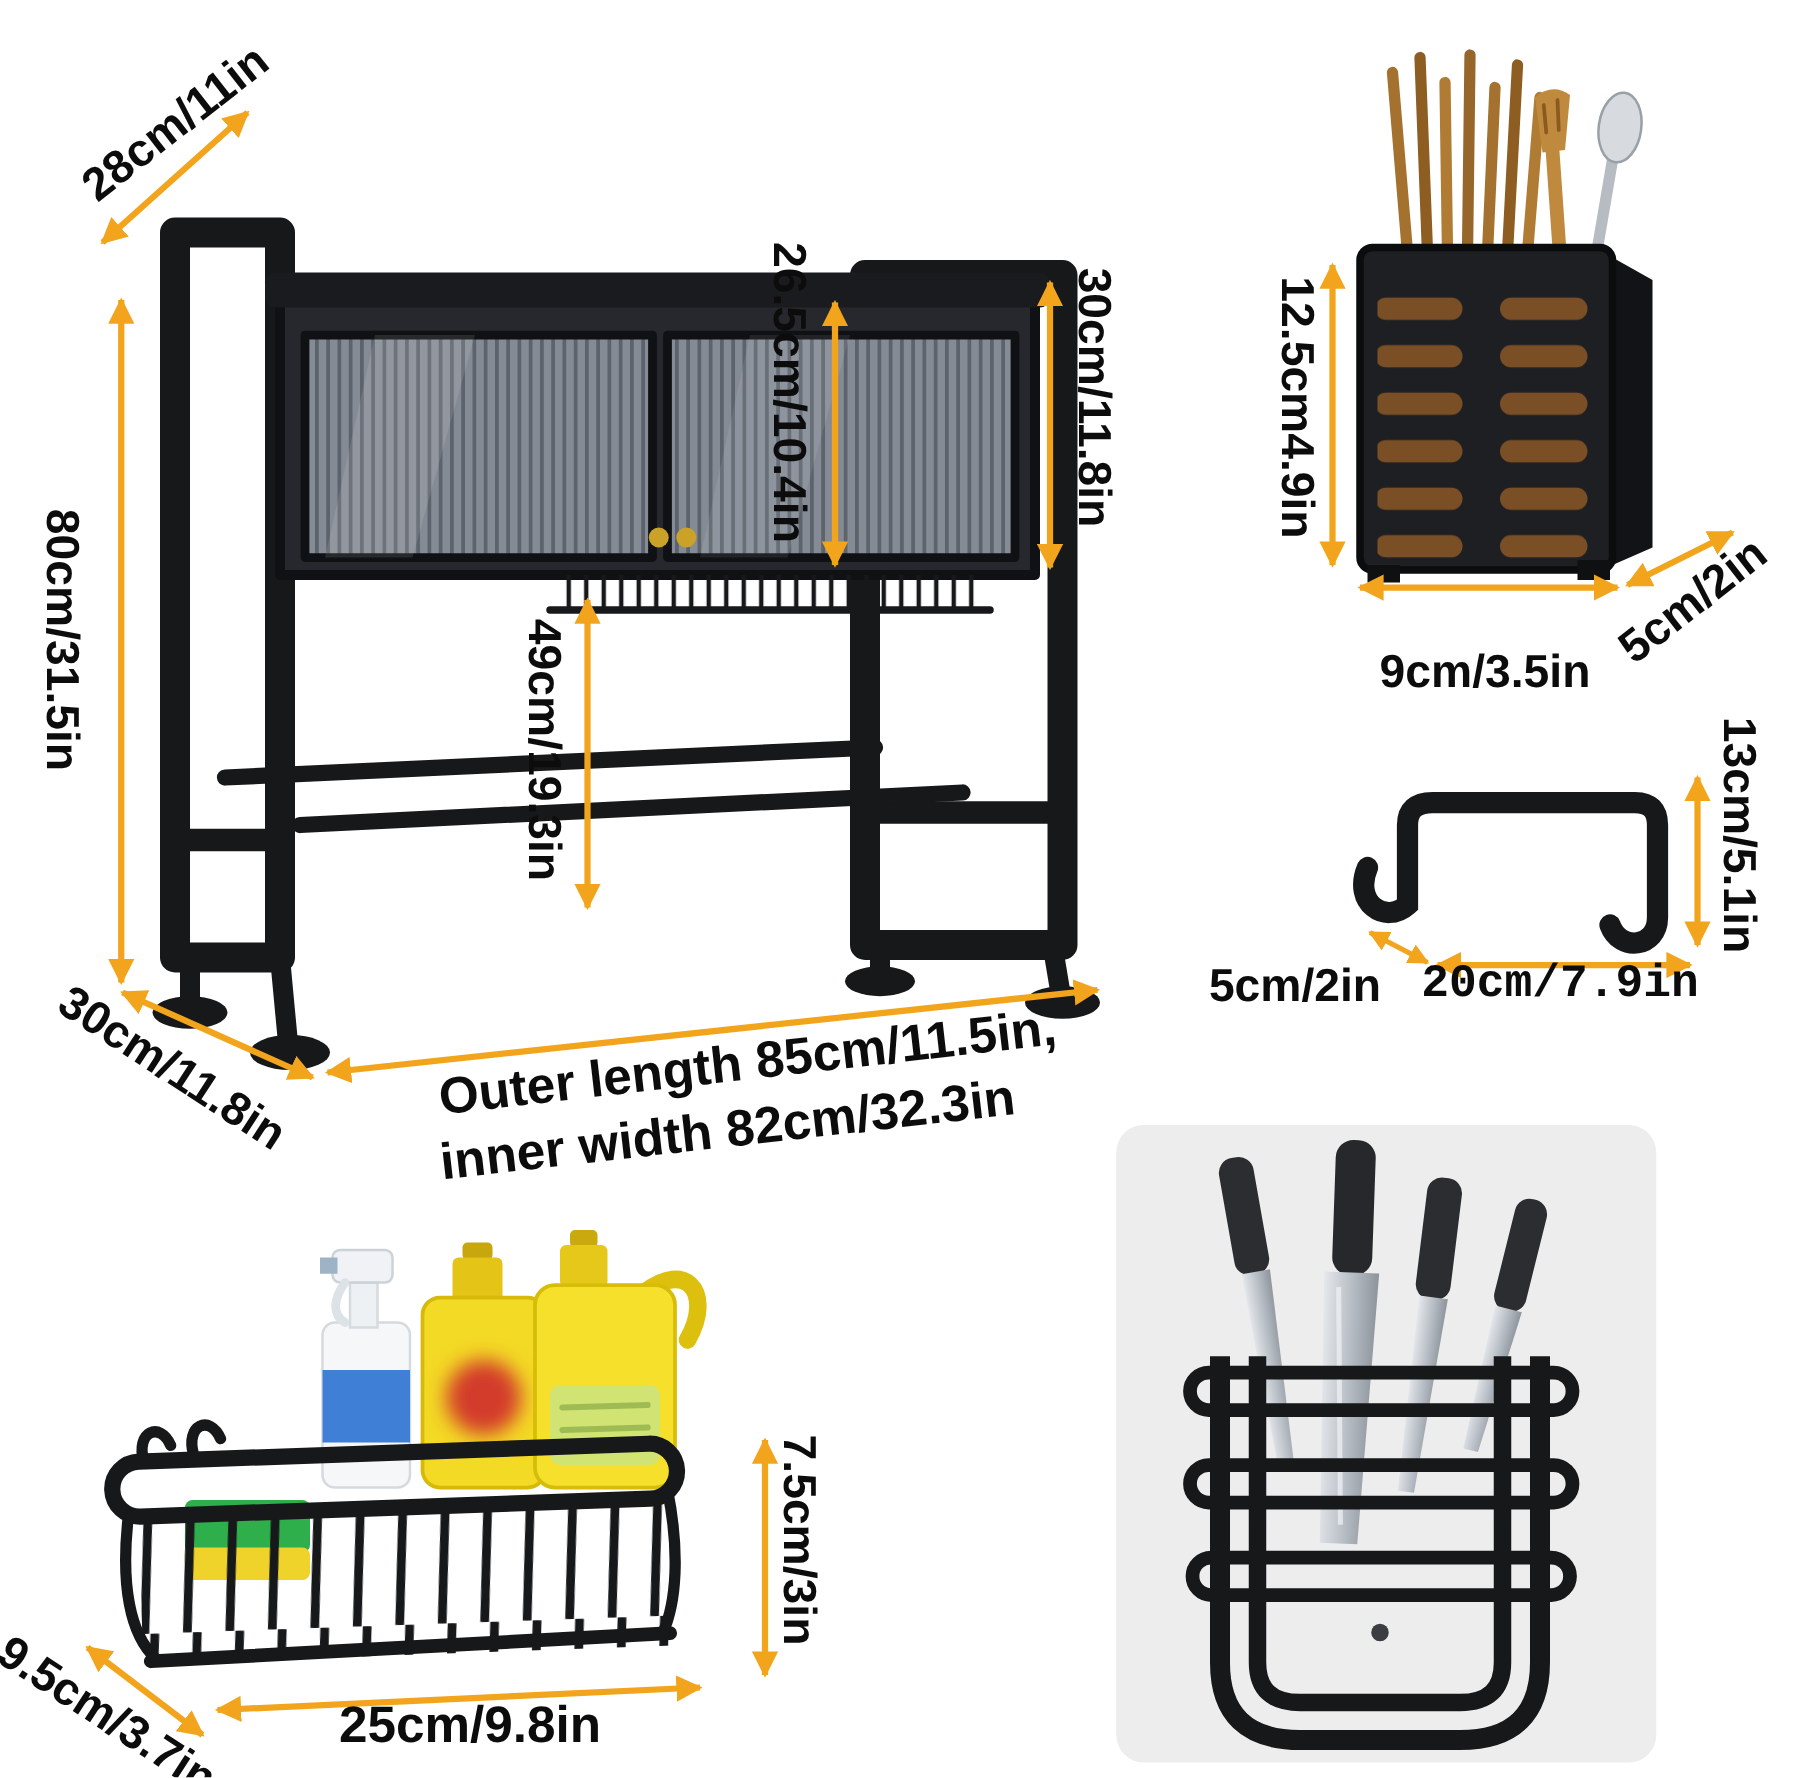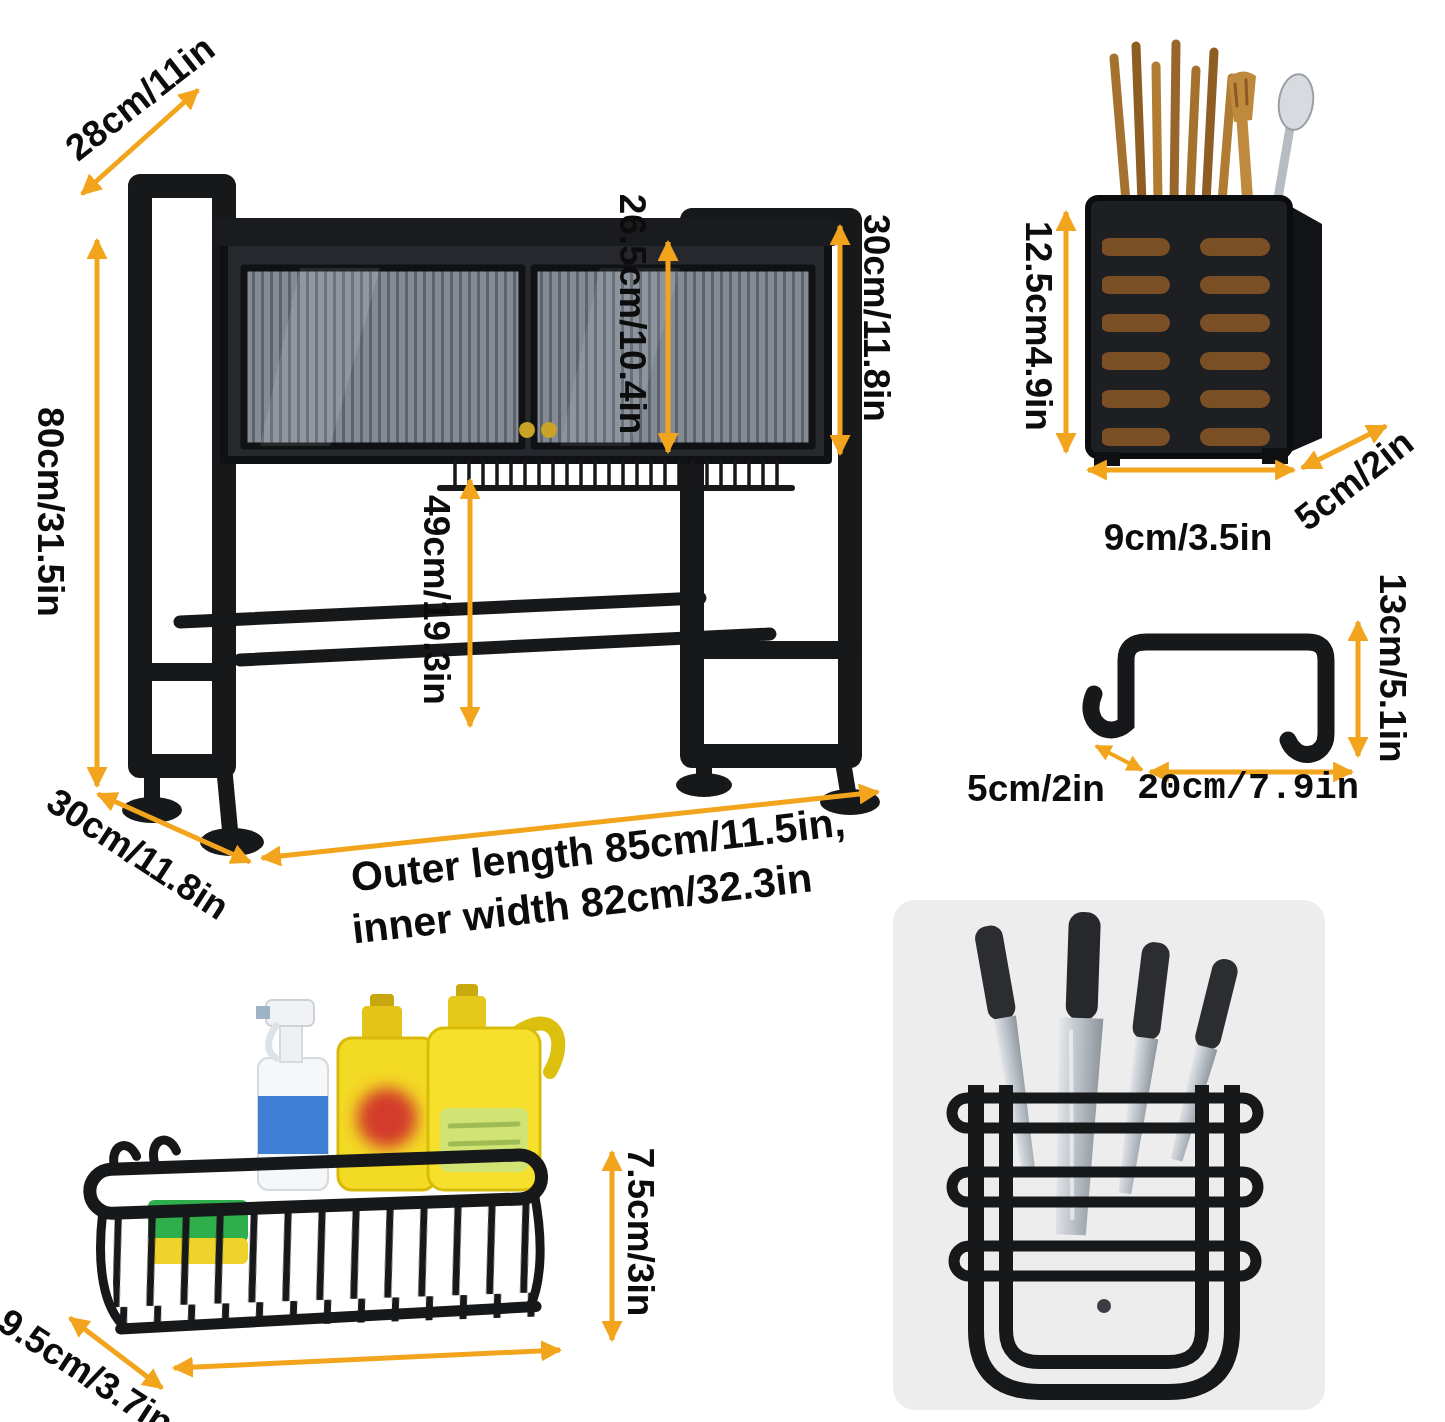--- a/index.html
+++ b/index.html
@@ -222,14 +222,15 @@
   <div class="dim" style="left:1038px; top:326px;  --r:90deg;">12.5cm4.9in</div>
   <div class="dim" style="left:1188px; top:506px;margin-top:31px;">9cm/3.5in</div>
   <div class="dim" style="left:1354px; top:480px;  --r:-38deg;">5cm/2in</div>
 
   <div class="dim" style="left:1392px; top:668px;  --r:90deg;">13cm/5.1in</div>
   <div class="dim" style="left:1036px; top:788px;">5cm/2in</div>
   <div class="dim" style="left:1248px; top:788px;font-family:Liberation Mono, monospace;">20cm/7.9in</div>
 
   <div class="dim" style="left:640px;  top:1232px; --r:90deg;">7.5cm/3in</div>
   <div class="dim" style="left:86px;   top:1372px; --r:33deg;">9.5cm/3.7in</div>
+  <div class="dim lg" style="left:376px;  top:1380px;">25cm/9.8in</div>
 
 </div>
 
 </body></html>

